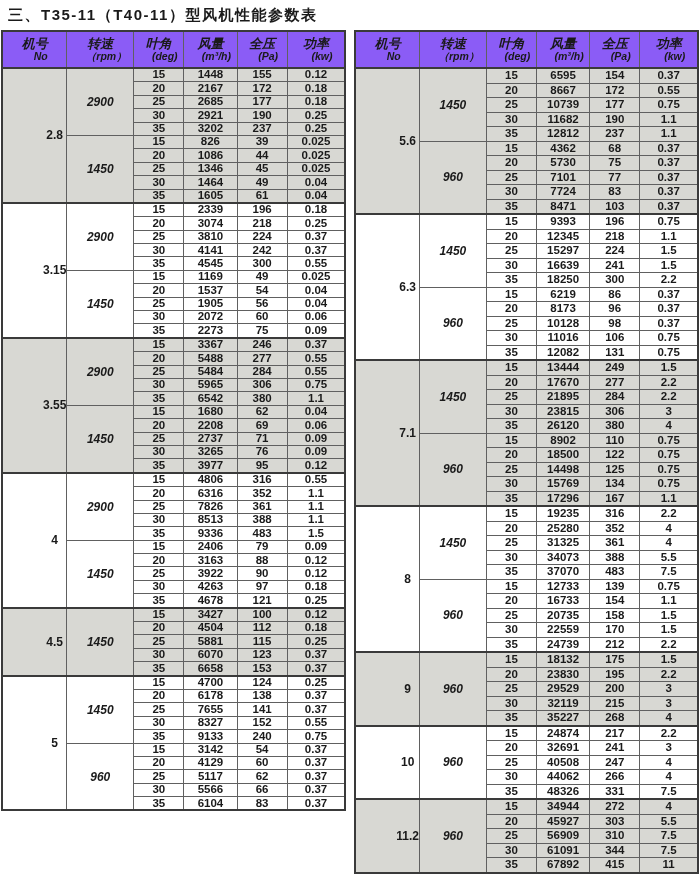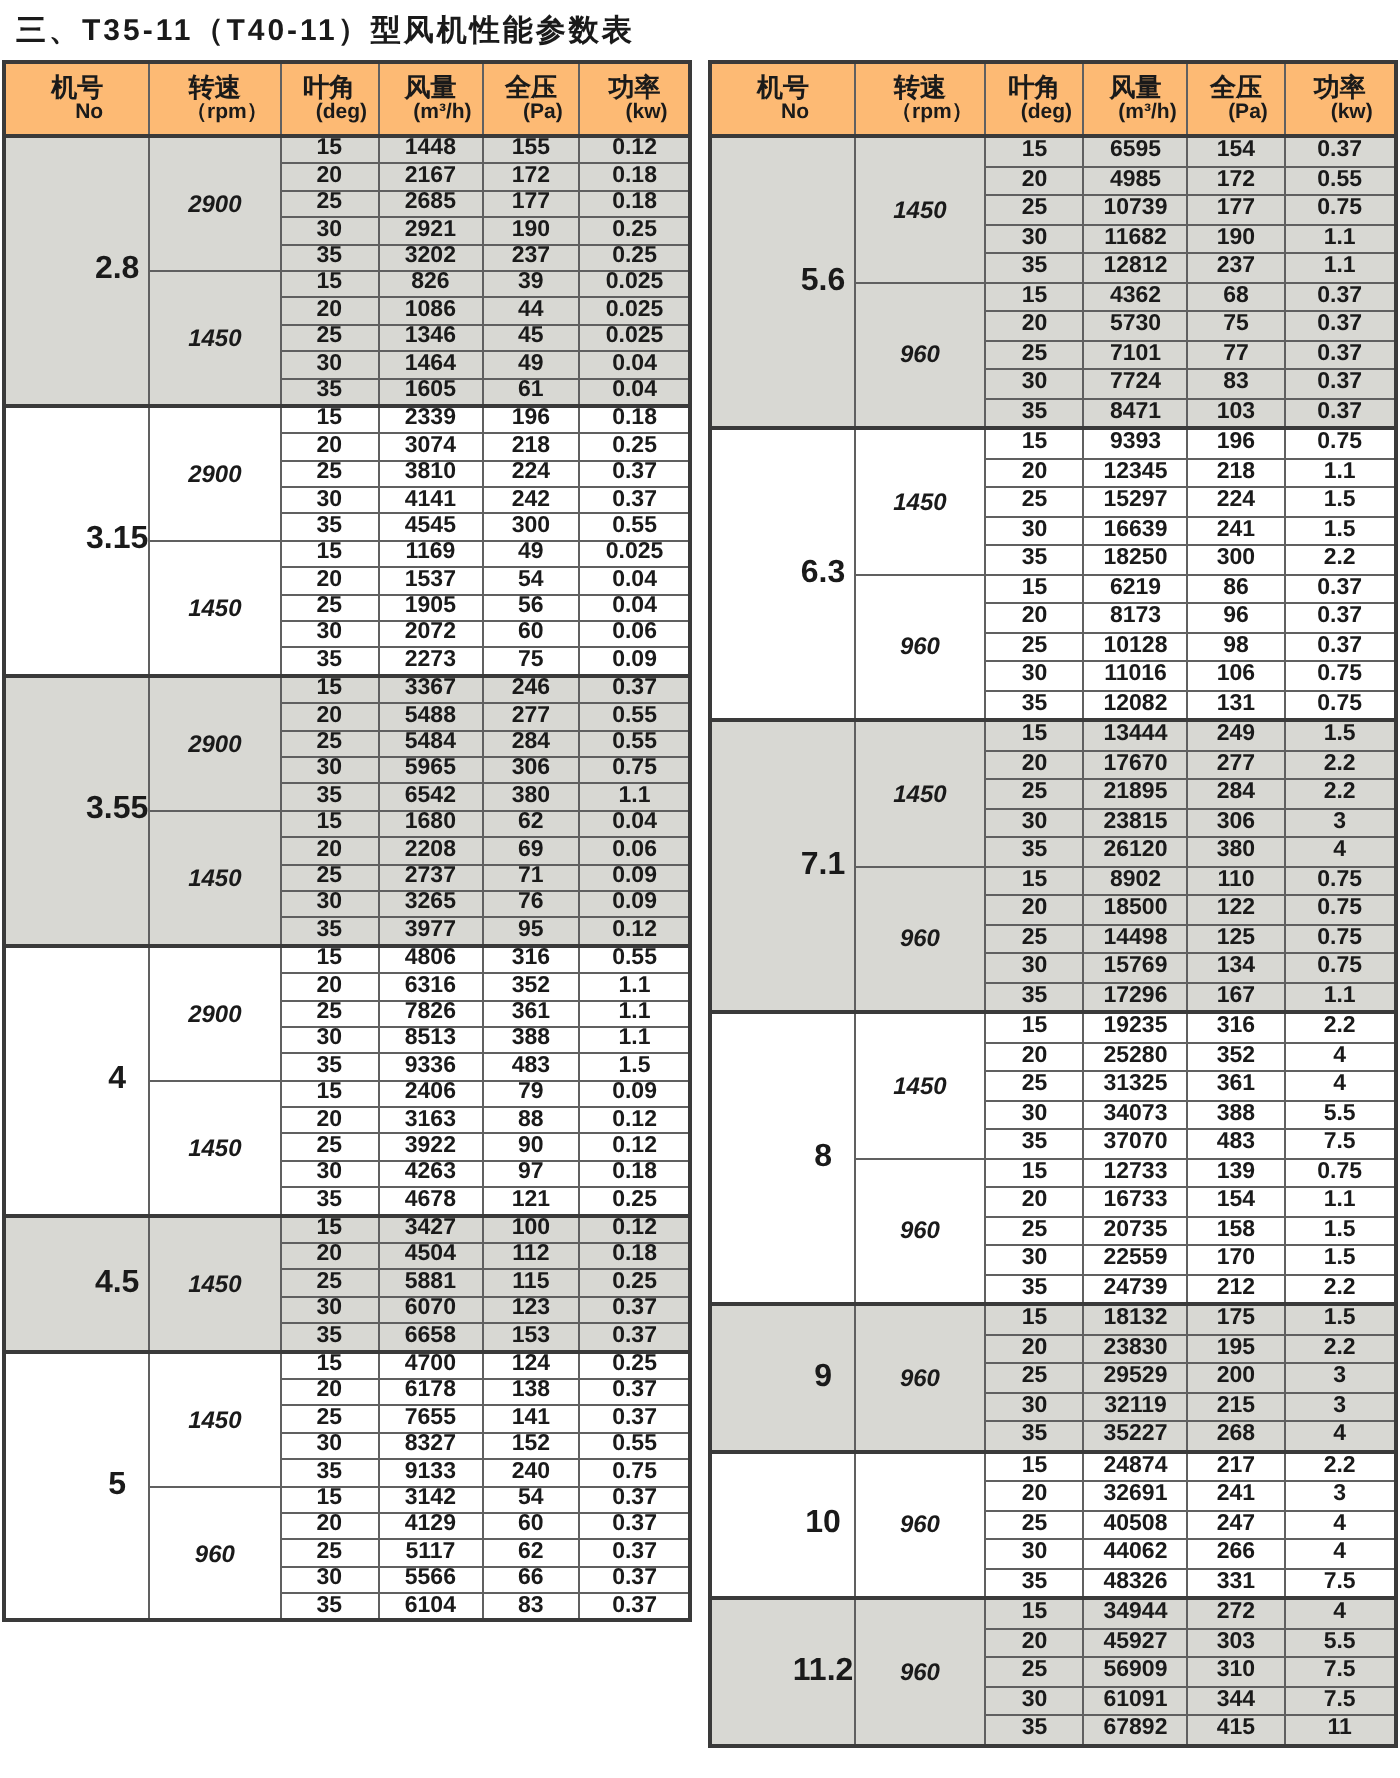--- a/index.html
+++ b/index.html
@@ -31,36 +31,37 @@
   .fan-table th, .fan-table td {
     border:1px solid #606060;
     text-align:center;
     vertical-align:middle;
     padding:0;
     font-weight:bold;
     overflow:hidden;
     white-space:nowrap;
   }
   .fan-table thead th {
-    background:#fdba74;
+    background:#8b5cf6;
     height:35px;
     line-height:1.1;
+    font-style:italic;
   }
   .hdr-name { font-size:13px; }
   .hdr-unit { font-size:10.5px; font-weight:bold;padding-left:12px; }
   .fan-table td {
     font-size:11.5px;
     line-height:1;
     background:#ffffff;
   }
   .t-left  td { height:12.4px; }
   .t-right td { height:13.5px; }
   tr.shaded td { background:#d8d8d3; }
   tr.section-start td { border-top:2px solid #3a3a3a; }
-  td.no-cell  { font-size:16px;padding-left:40px; }
+  td.no-cell  { font-size:12px;padding-left:40px; }
   td.rpm-cell { font-size:12px;font-style:italic; }
   
   col.c-no   { width:52px; }
   col.c-rpm  { width:69px; }
   col.c-deg  { width:52px; }
   col.c-flow { width:55px; }
   col.c-pa   { width:53px; }
   col.c-kw   { width:62px; }
 </style>
 </head>
@@ -497,21 +498,21 @@
         <tr class="shaded section-start">
           <td class="no-cell" rowspan="10">5.6</td>
           <td class="rpm-cell" rowspan="5">1450</td>
           <td>15</td>
           <td>6595</td>
           <td>154</td>
           <td>0.37</td>
         </tr>
         <tr class="shaded">
           <td>20</td>
-          <td>4985</td>
+          <td>8667</td>
           <td>172</td>
           <td>0.55</td>
         </tr>
         <tr class="shaded">
           <td>25</td>
           <td>10739</td>
           <td>177</td>
           <td>0.75</td>
         </tr>
         <tr class="shaded">

